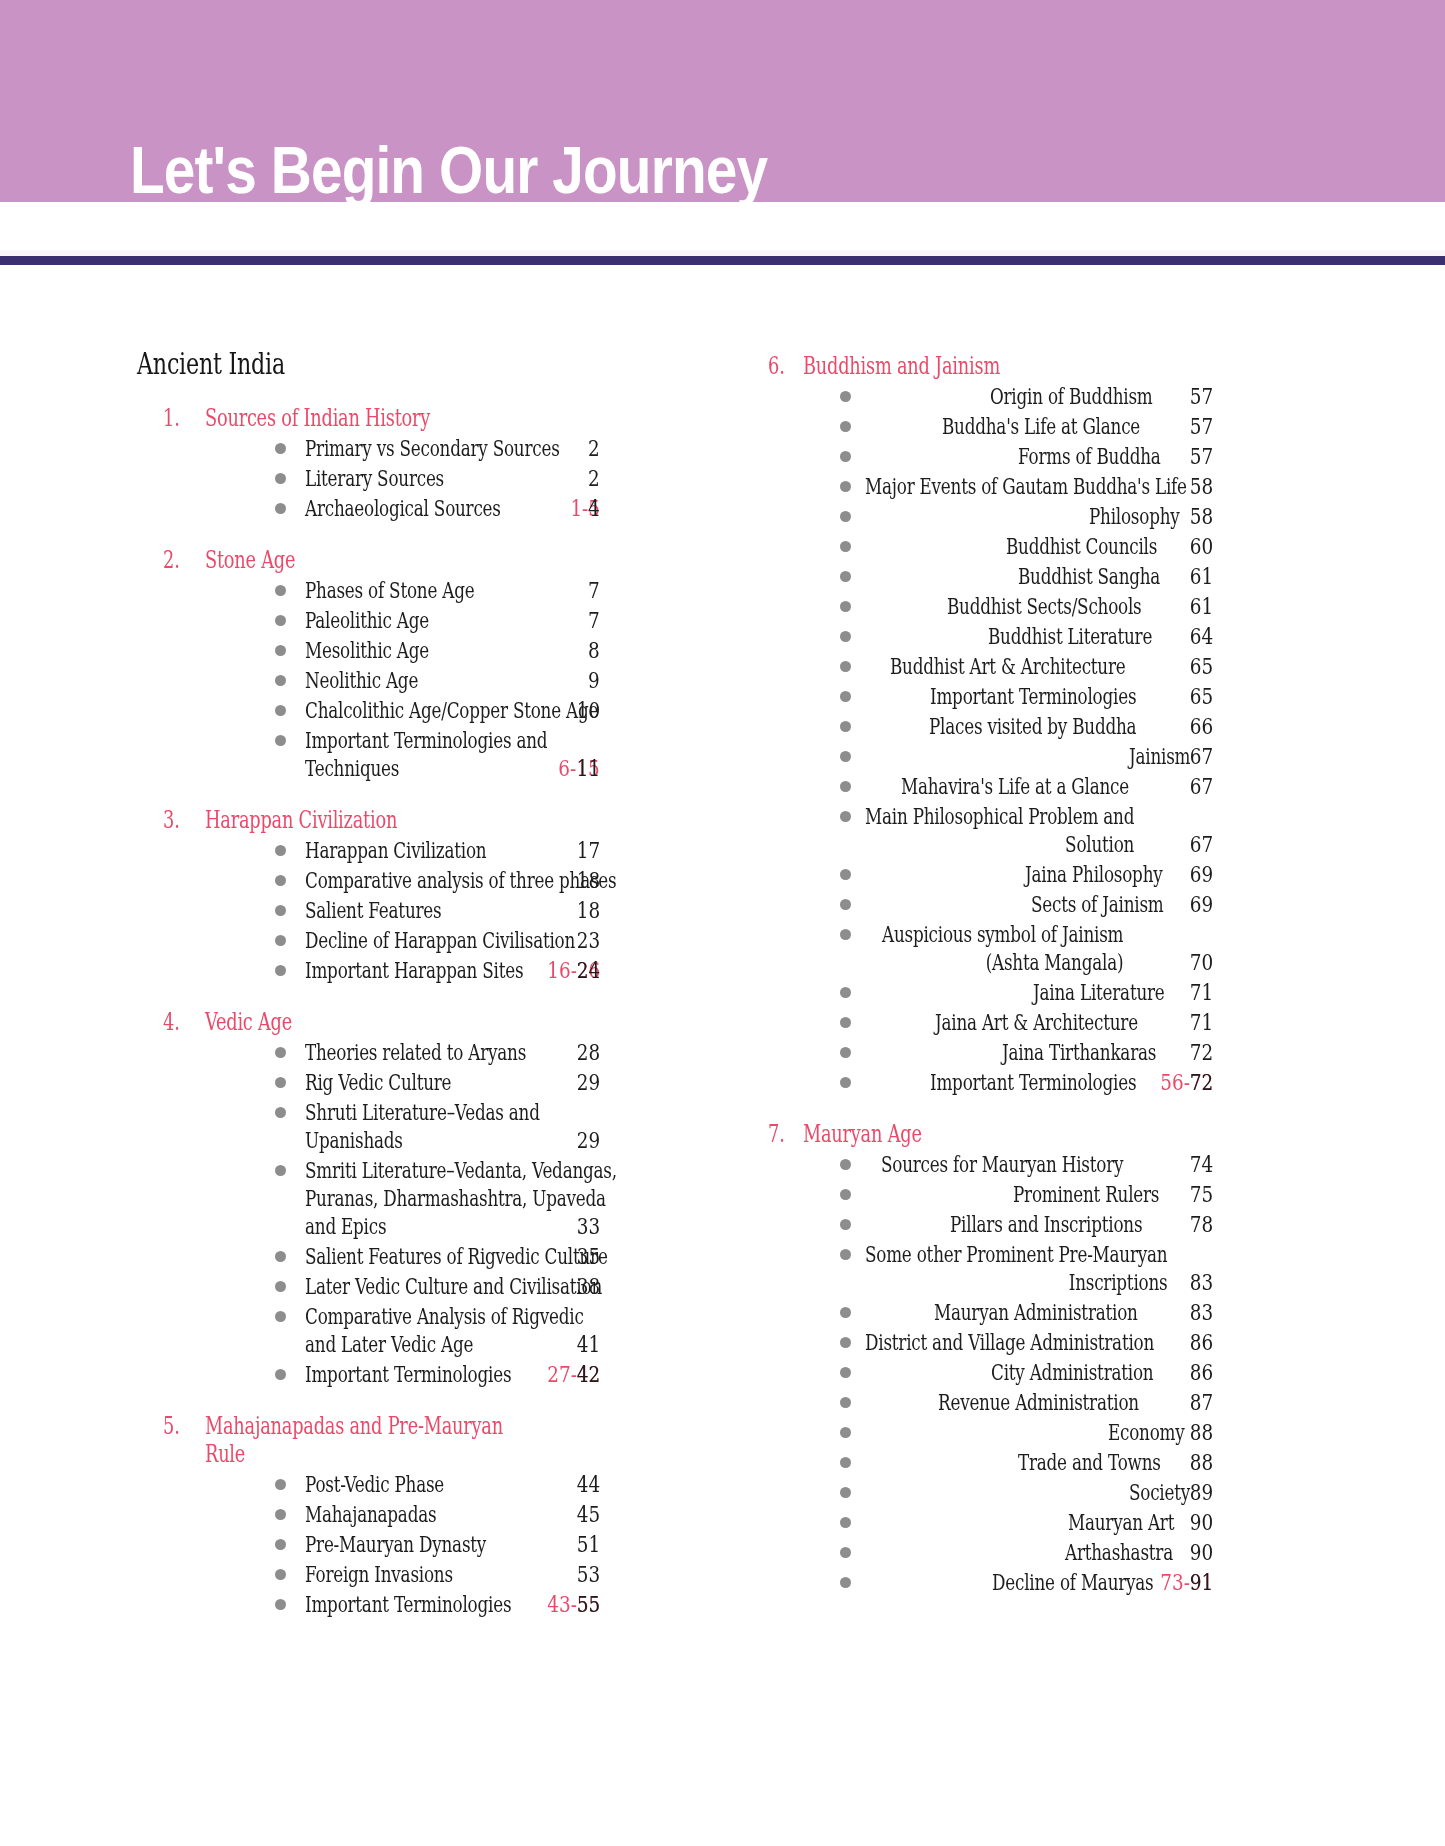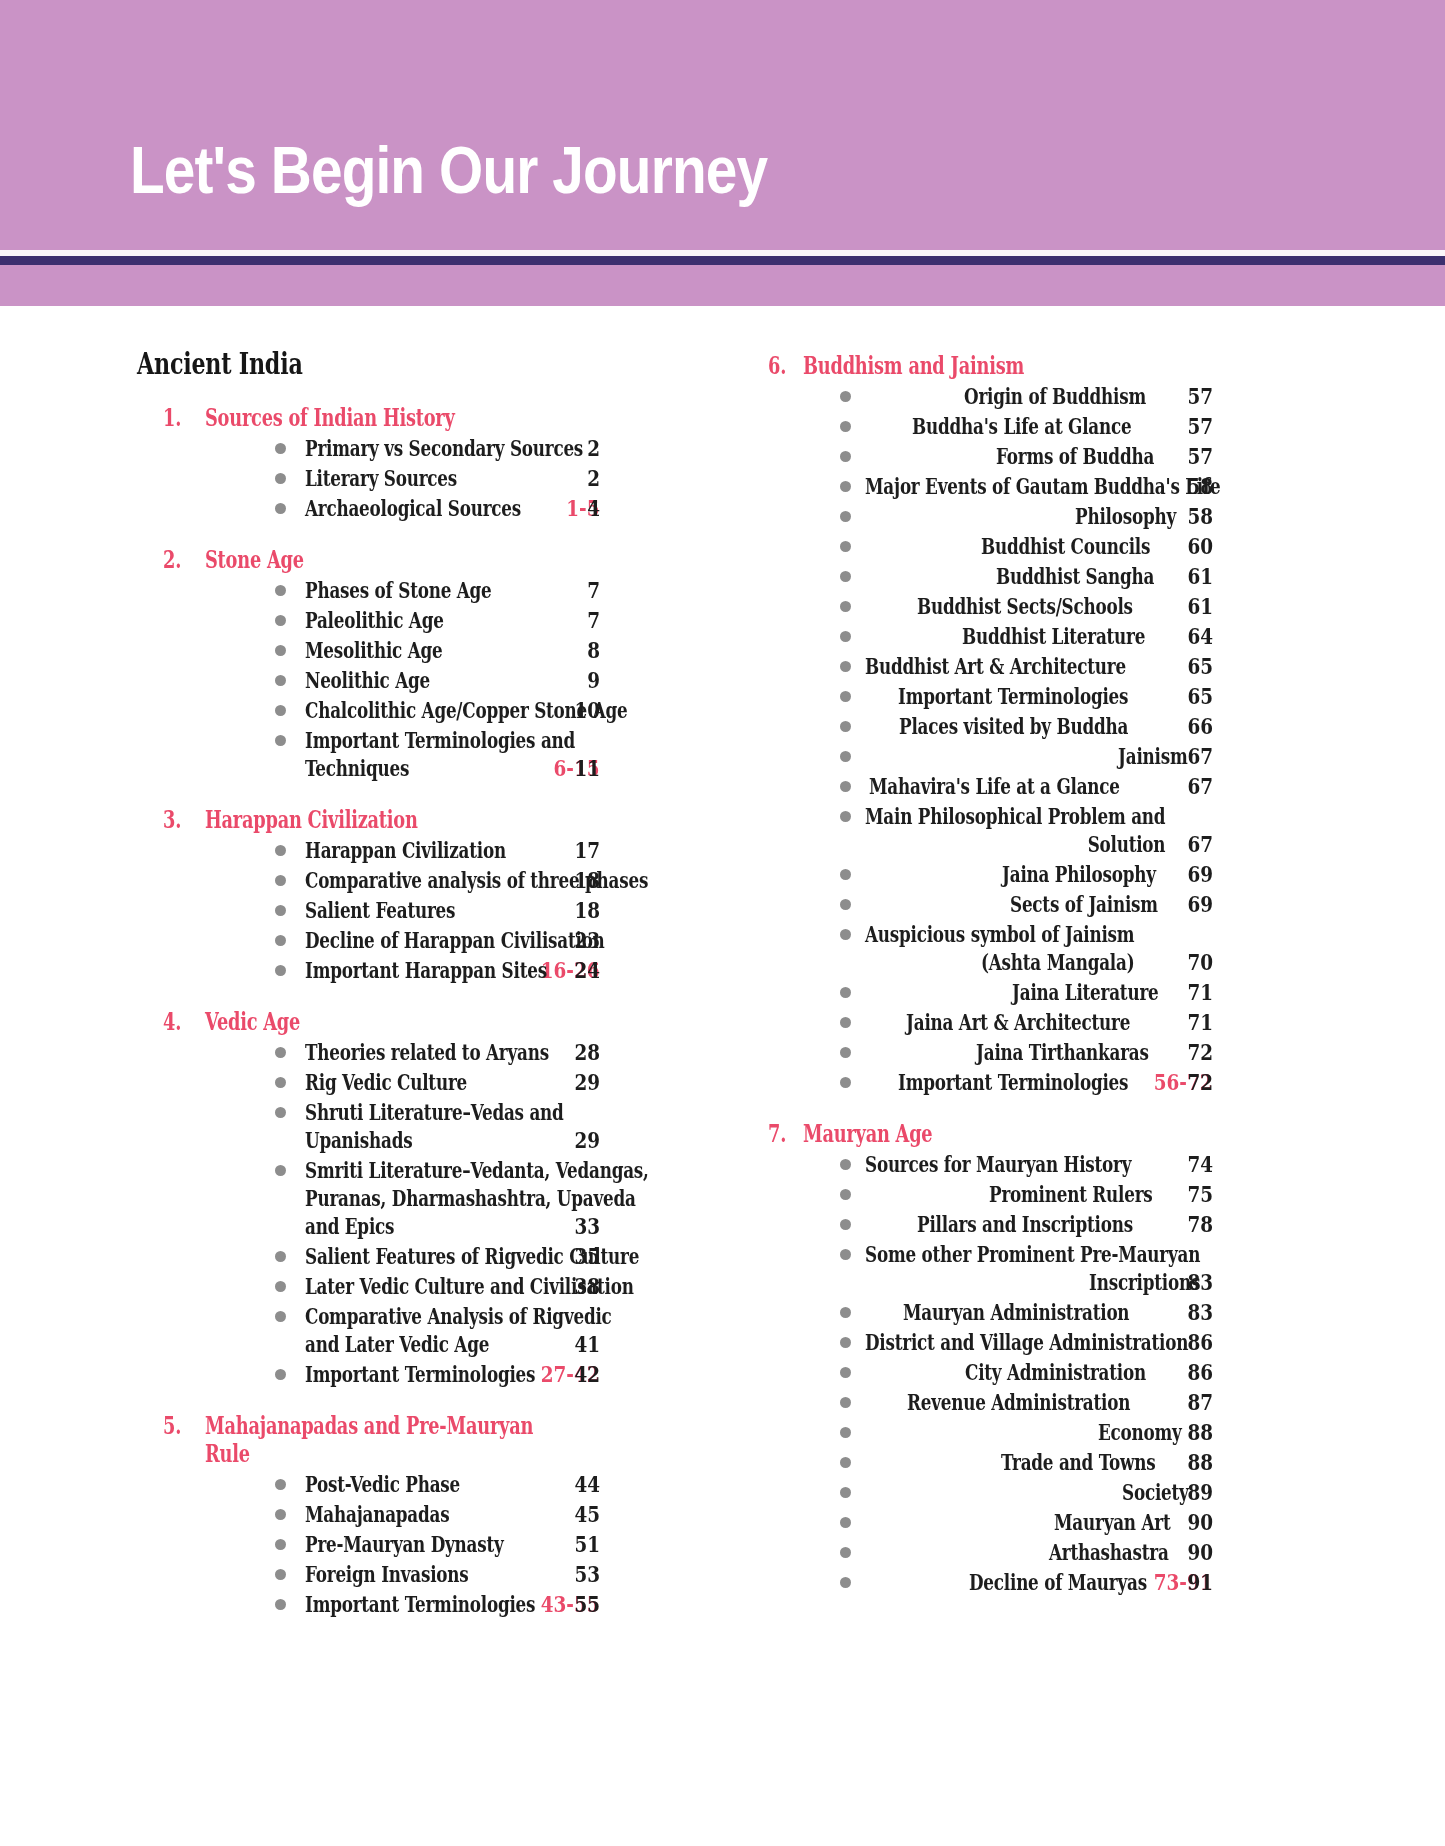--- a/index.html
+++ b/index.html
@@ -14,36 +14,36 @@
   .page{
     position:relative;
     width:1445px;height:1846px;
     background:#ffffff;
     overflow:hidden;
     font-family:"DejaVu Serif","Liberation Serif",serif;
     color:var(--text);
   }
   
   .band{
-    position:absolute;left:0;top:0;width:1445px;height:306px;
+    position:absolute;left:0;top:0;width:1445px;height:202px;
     background:var(--band);
   }
   .band-title{
     position:absolute;left:130px;top:130px;
     font-family:"Liberation Sans","DejaVu Sans",sans-serif;
     font-weight:bold;font-size:66px;line-height:80px;color:#ffffff;
     white-space:pre;display:inline-block;
     transform:scaleX(0.86);transform-origin:0 0;
     letter-spacing:-1px;
   }
   .band-gap{position:absolute;left:0;top:250px;width:1445px;height:6px;background:#faf6fa;}
   .band-rule{position:absolute;left:0;top:256px;width:1445px;height:9px;background:var(--rule);}
 
   
-  .col{position:absolute;font-size:23px;line-height:28px;font-weight:bold;}
+  .col{position:absolute;font-size:23px;line-height:28px;font-weight:normal;}
   .col-left{left:137px;top:348px;width:463px;}
   .col-right{left:768px;top:352px;width:445px;}
 
   .toc-heading{
     font-size:30px;line-height:32px;color:#161616;
     display:inline-block;white-space:pre;
     transform:scaleX(0.74);transform-origin:0 0;
     letter-spacing:-0.3px;
   }
 

